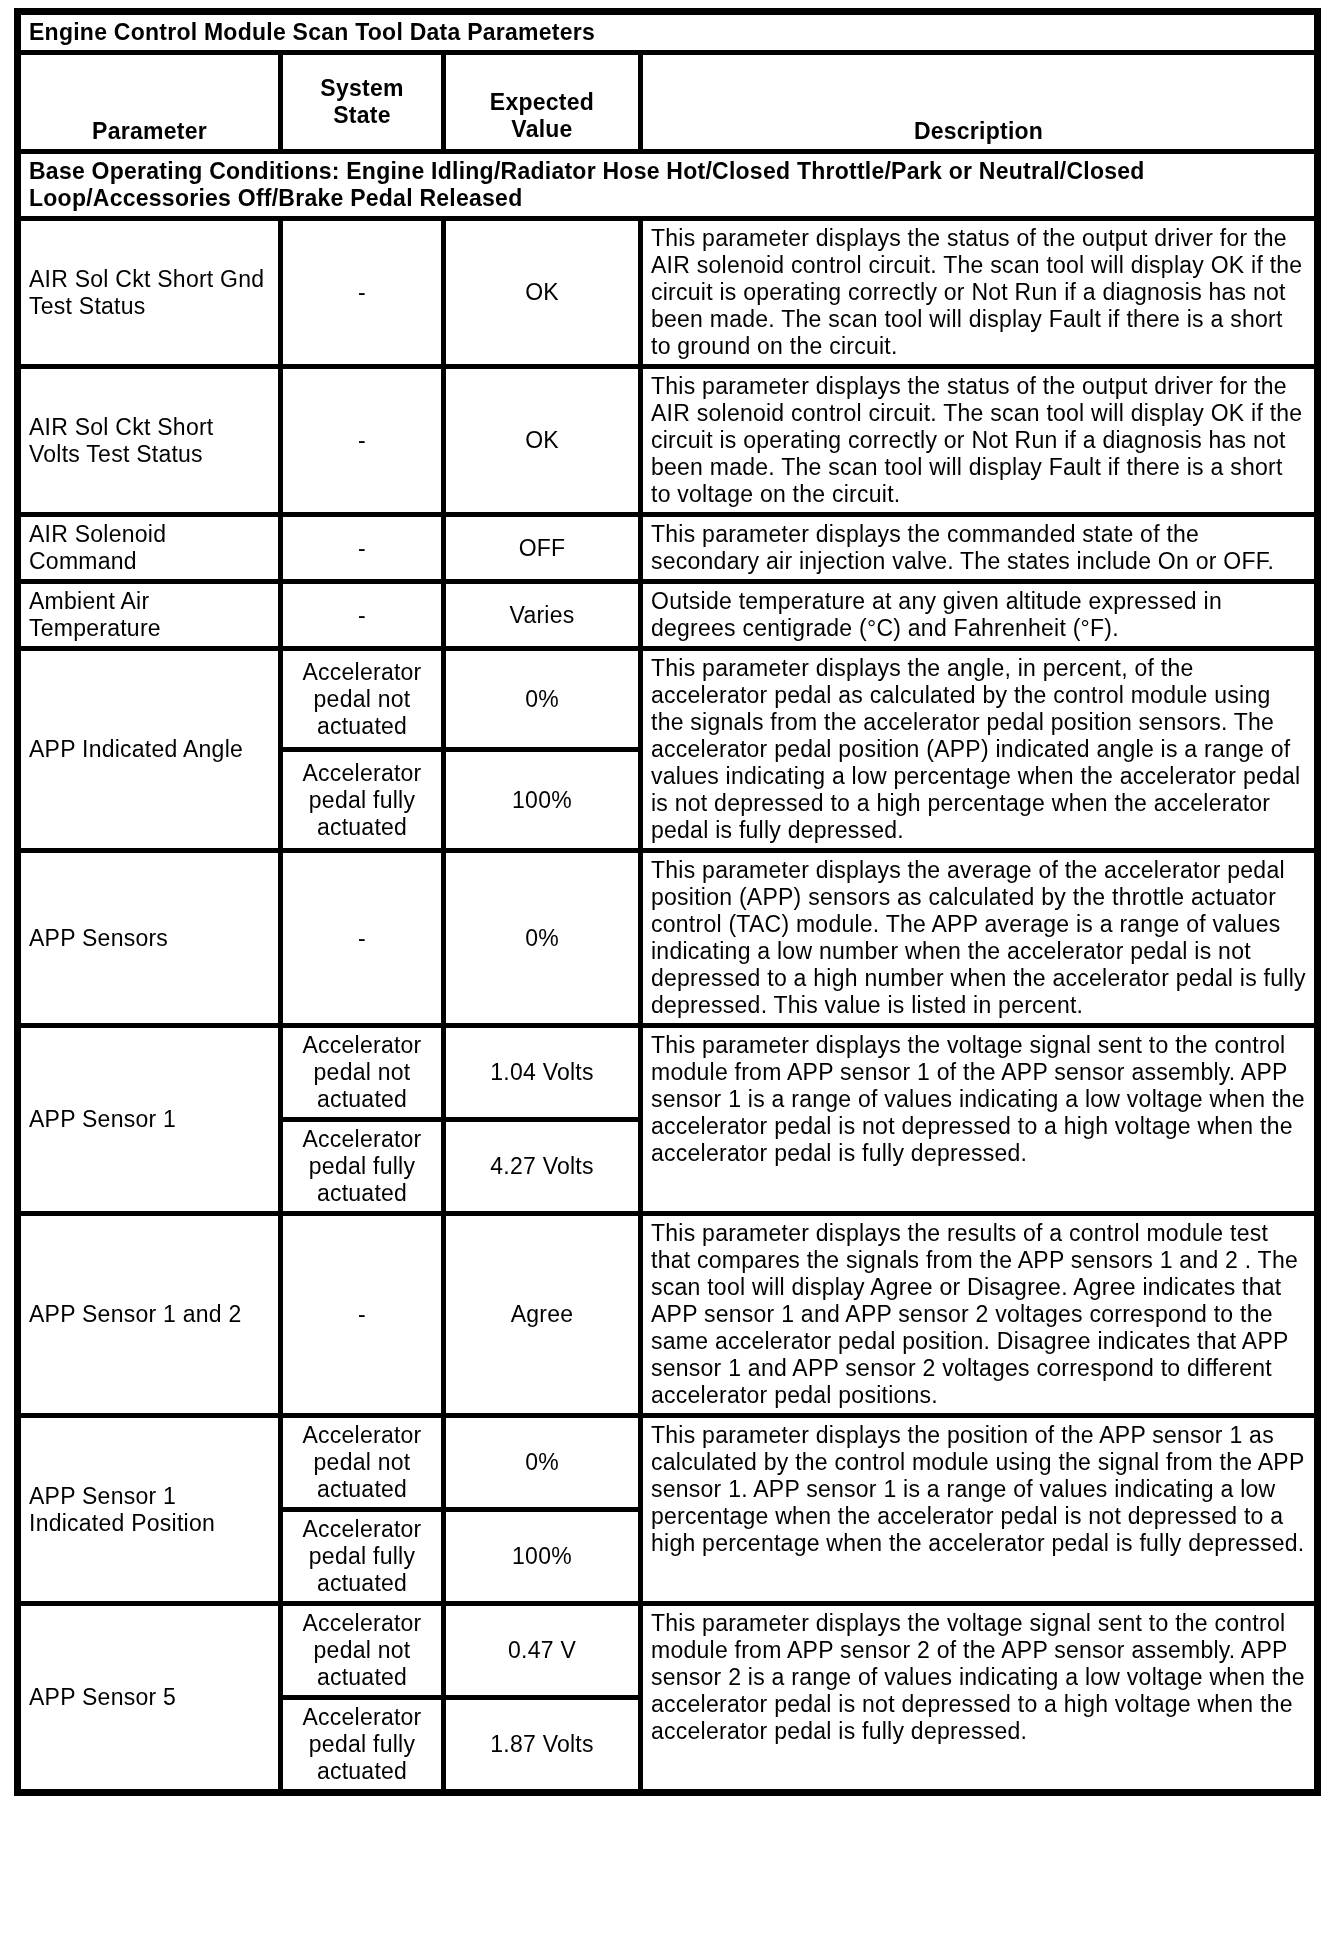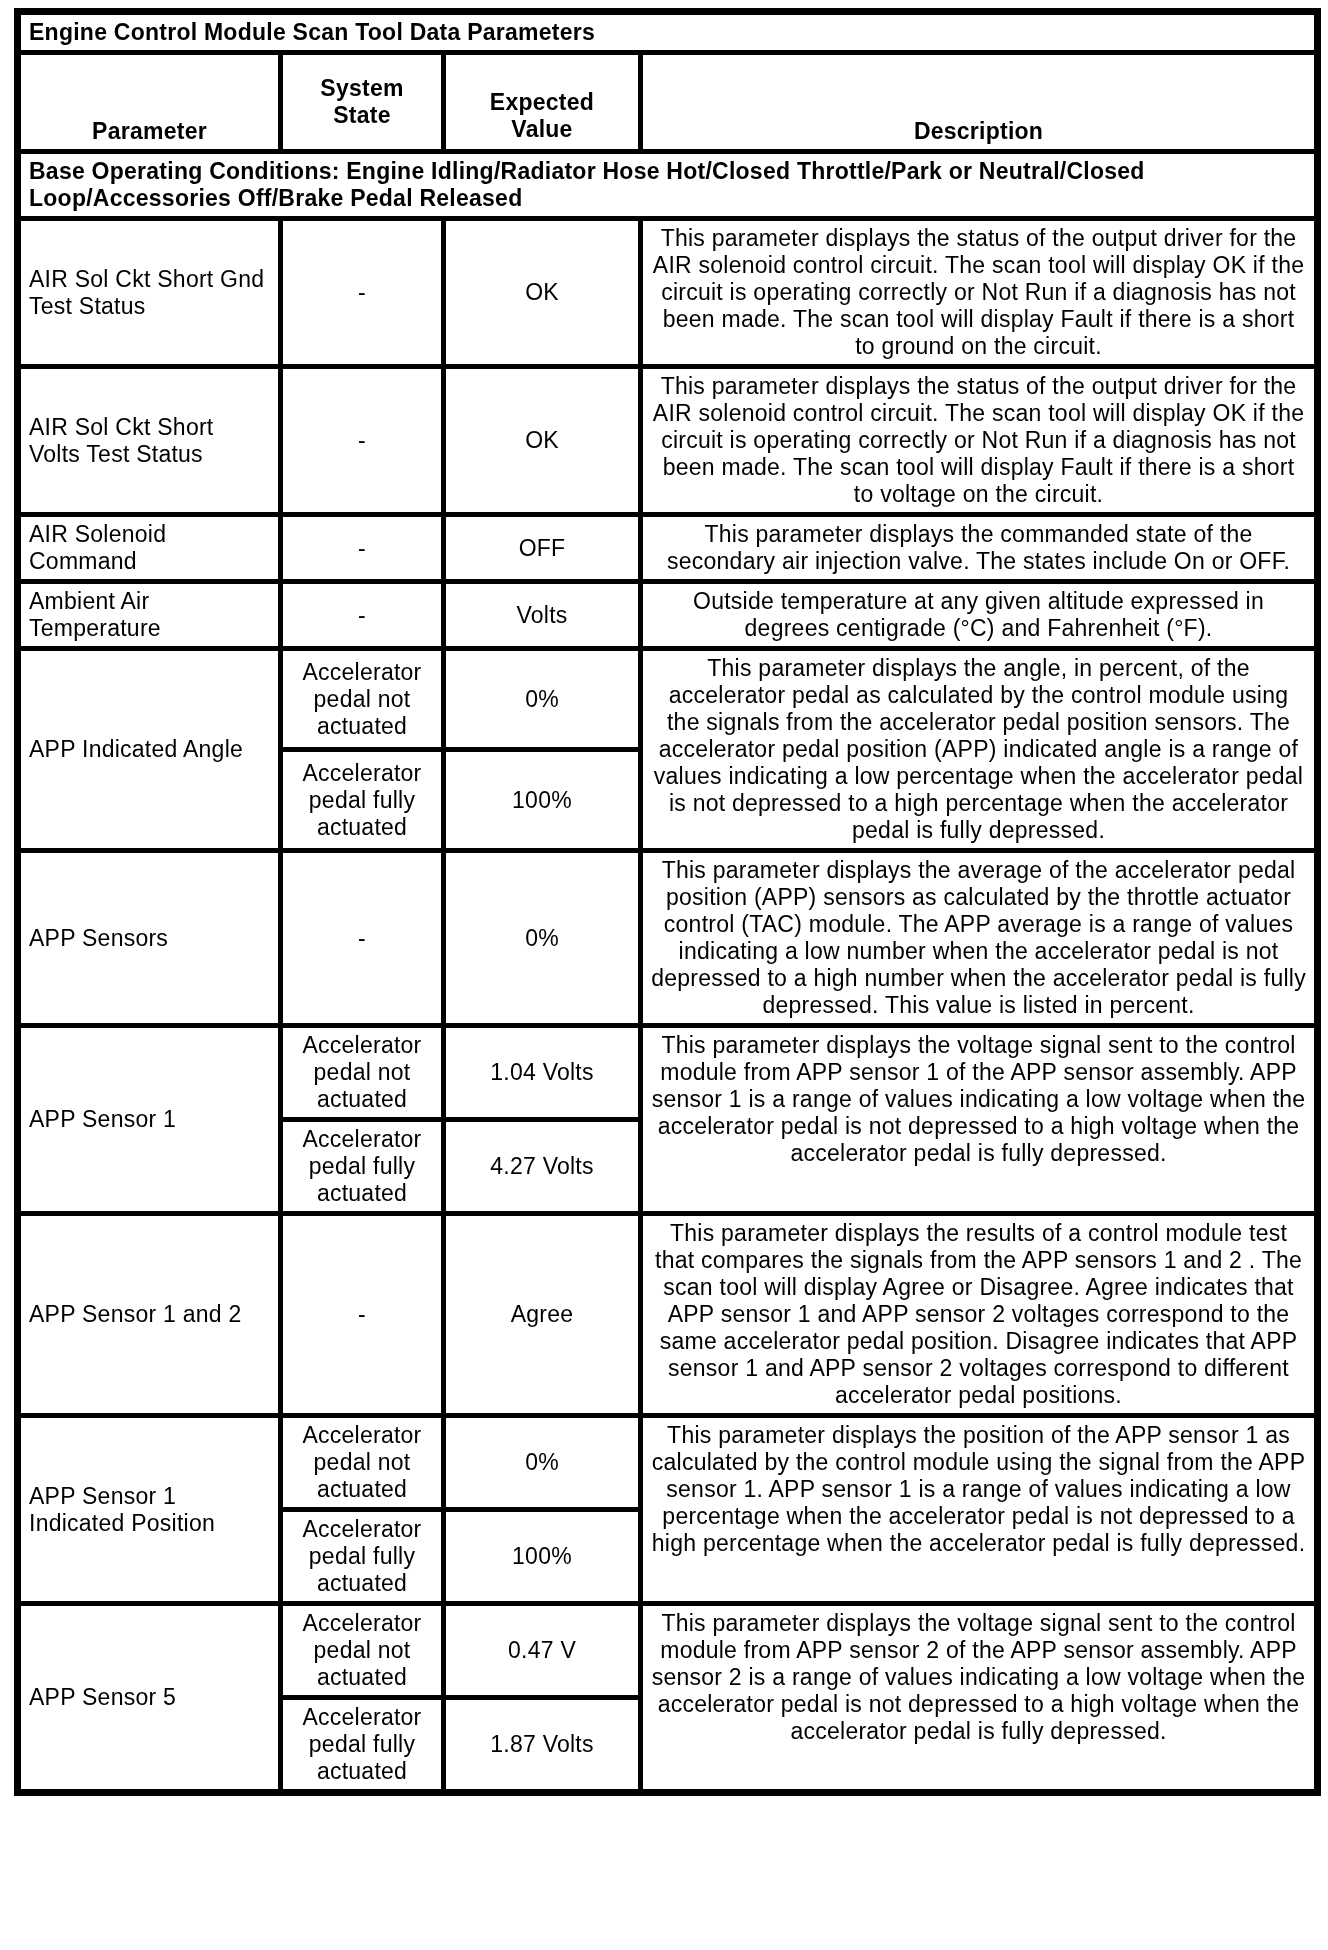--- a/index.html
+++ b/index.html
@@ -56,21 +56,21 @@
     text-align: center;
     vertical-align: middle;
     padding: 6px 4px;
     line-height: 26px;
   }
   td.value {
     text-align: center;
     vertical-align: middle;
   }
   td.desc {
-    text-align: center;
+    text-align: left;
     vertical-align: top;
     padding: 5px 45px 5px 8px;
   }
 </style>
 </head>
 <body>
 
 <table class="scan-table">
   <colgroup>
     <col style="width:263px">
@@ -116,21 +116,21 @@
   <tr>
     <td class="param">AIR Solenoid Command</td>
     <td class="state">-</td>
     <td class="value">OFF</td>
     <td class="desc">This parameter displays the commanded state of the secondary air injection valve. The states include On or OFF.</td>
   </tr>
 
   <tr>
     <td class="param">Ambient Air Temperature</td>
     <td class="state">-</td>
-    <td class="value">Volts</td>
+    <td class="value">Varies</td>
     <td class="desc">Outside temperature at any given altitude expressed in degrees centigrade (°C) and Fahrenheit (°F).</td>
   </tr>
 
   <tr>
     <td class="param" rowspan="2">APP Indicated Angle</td>
     <td class="state">Accelerator pedal not actuated</td>
     <td class="value">0%</td>
     <td class="desc" rowspan="2">This parameter displays the angle, in percent, of the accelerator pedal as calculated by the control module using the signals from the accelerator pedal position sensors. The accelerator pedal position (APP) indicated angle is a range of values indicating a low percentage when the accelerator pedal is not depressed to a high percentage when the accelerator pedal is fully depressed.</td>
   </tr>
   <tr>

